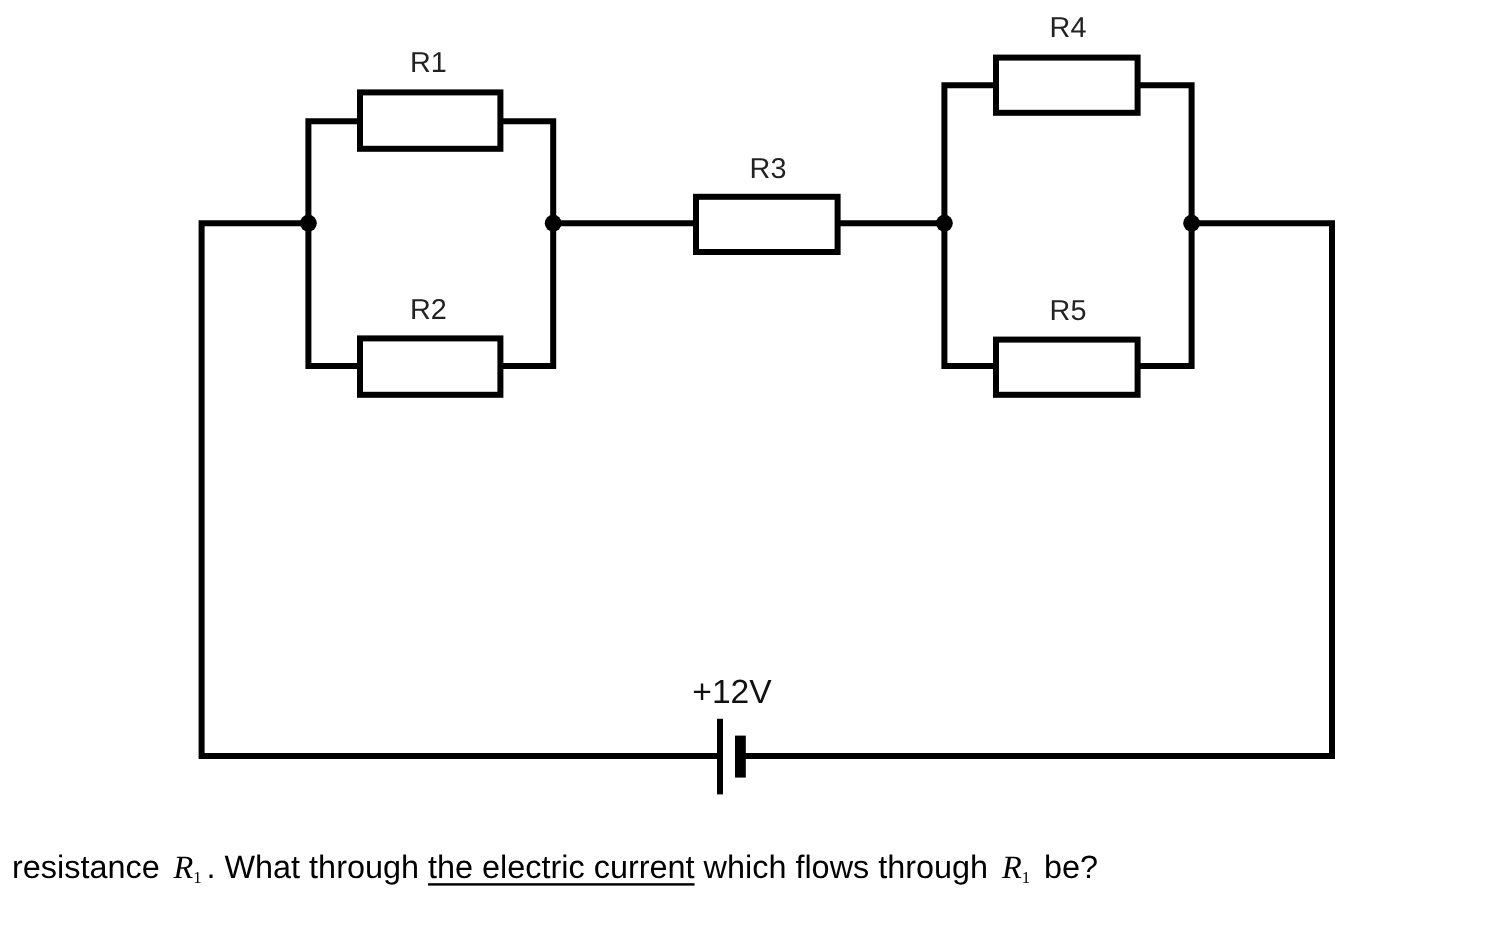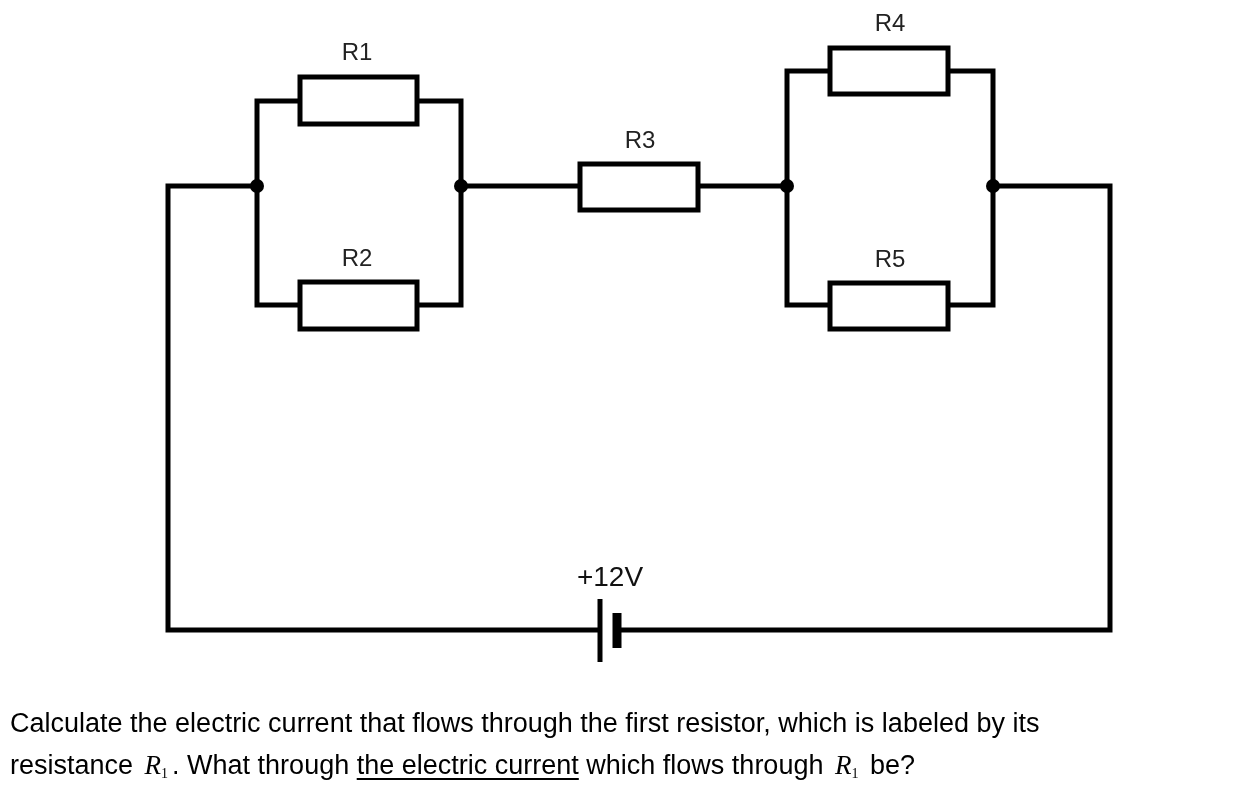--- a/index.html
+++ b/index.html
@@ -62,23 +62,20 @@
     <g>
       <line x1="600" y1="599" x2="600" y2="662" stroke="#000" stroke-width="5"></line>
       <line x1="617" y1="613" x2="617" y2="648" stroke="#000" stroke-width="9"></line>
     </g>
     <text class="vlbl" x="610" y="586">+12V</text>
   </g>
 </svg>
 
 <div class="question">
   <div>
-    <span>Calculate the electric current that flows through the first resistor, which is labeled by its</span>
-  </div>
-  <div>
     <span>resistance</span>
     <span class="var"><span>R</span><sub>1</sub></span><span>. What through</span>
     <span class="ul">the electric current</span>
     <span>which flows through</span>
     <span class="var"><span>R</span><sub>1</sub></span>
     <span>be?</span>
   </div>
 </div>
 
 </body></html>

